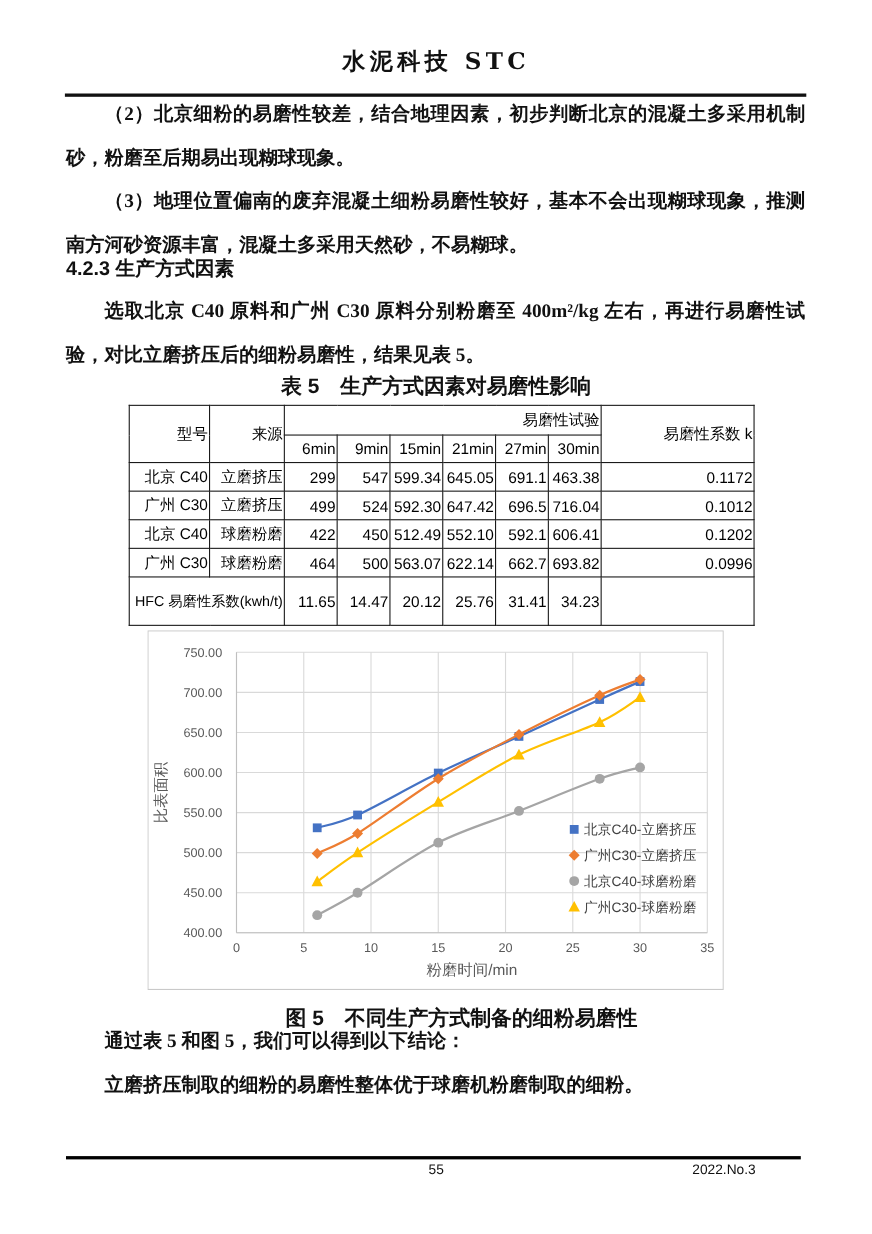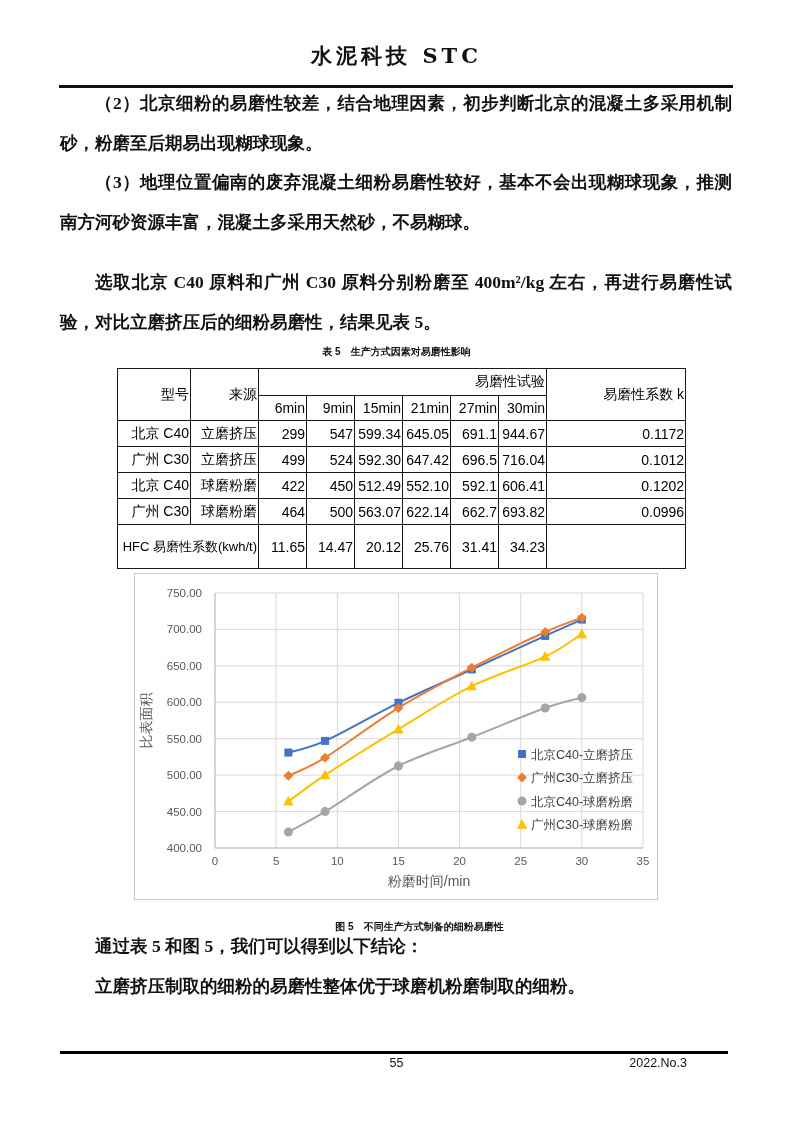--- a/index.html
+++ b/index.html
@@ -22,21 +22,21 @@
   }
   .para-block p.indent { text-indent:2em; }
   #p-top { top:84px; }
   .section-heading {
     position:absolute; top:230px; left:60px; font-size:18px; font-weight:bold;
     font-family:"Liberation Sans","DejaVu Sans",sans-serif; line-height:28px;
   }
   #p-intro { top:263px; }
   .table-caption, .figure-caption {
     position:absolute; left:0; width:100%; text-align:center;
-    font-size:10px; font-weight:bold; line-height:22px;
+    font-size:19px; font-weight:bold; line-height:22px;
     font-family:"Liberation Sans","DejaVu Sans",sans-serif;
   }
   .table-caption { top:341px; }
   .figure-caption { top:916px;margin-left:23px; }
   table.data-table {
     position:absolute; top:368px; left:117px; width:568px;
     border-collapse:collapse; table-layout:fixed;
     font-family:"Liberation Sans","DejaVu Sans",sans-serif;
     font-size:14px; text-align:right; color:#000;
   }
@@ -67,20 +67,21 @@
 <div class="page">
 
   <div class="journal-title">水泥科技 STC</div>
   <div class="header-rule"></div>
 
   <div class="para-block" id="p-top">
     <p class="indent">（2）北京细粉的易磨性较差，结合地理因素，初步判断北京的混凝土多采用机制砂，粉磨至后期易出现糊球现象。</p>
     <p class="indent">（3）地理位置偏南的废弃混凝土细粉易磨性较好，基本不会出现糊球现象，推测南方河砂资源丰富，混凝土多采用天然砂，不易糊球。</p>
   </div>
 
+  <div class="section-heading">4.2.3 生产方式因素</div>
 
   <div class="para-block" id="p-intro">
     <p class="indent">选取北京 C40 原料和广州 C30 原料分别粉磨至 400m²/kg 左右，再进行易磨性试验，对比立磨挤压后的细粉易磨性，结果见表 5。</p>
   </div>
 
   <div class="table-caption">表 5　生产方式因素对易磨性影响</div>
 
   <table class="data-table">
     <colgroup>
       <col style="width:73px">
@@ -109,21 +110,21 @@
         <td>30min</td>
       </tr>
       <tr>
         <td>北京 C40</td>
         <td>立磨挤压</td>
         <td>299</td>
         <td>547</td>
         <td>599.34</td>
         <td>645.05</td>
         <td>691.1</td>
-        <td>944.67</td>
+        <td>463.38</td>
         <td>0.1172</td>
       </tr>
       <tr>
         <td>广州 C30</td>
         <td>立磨挤压</td>
         <td>499</td>
         <td>524</td>
         <td>592.30</td>
         <td>647.42</td>
         <td>696.5</td>

